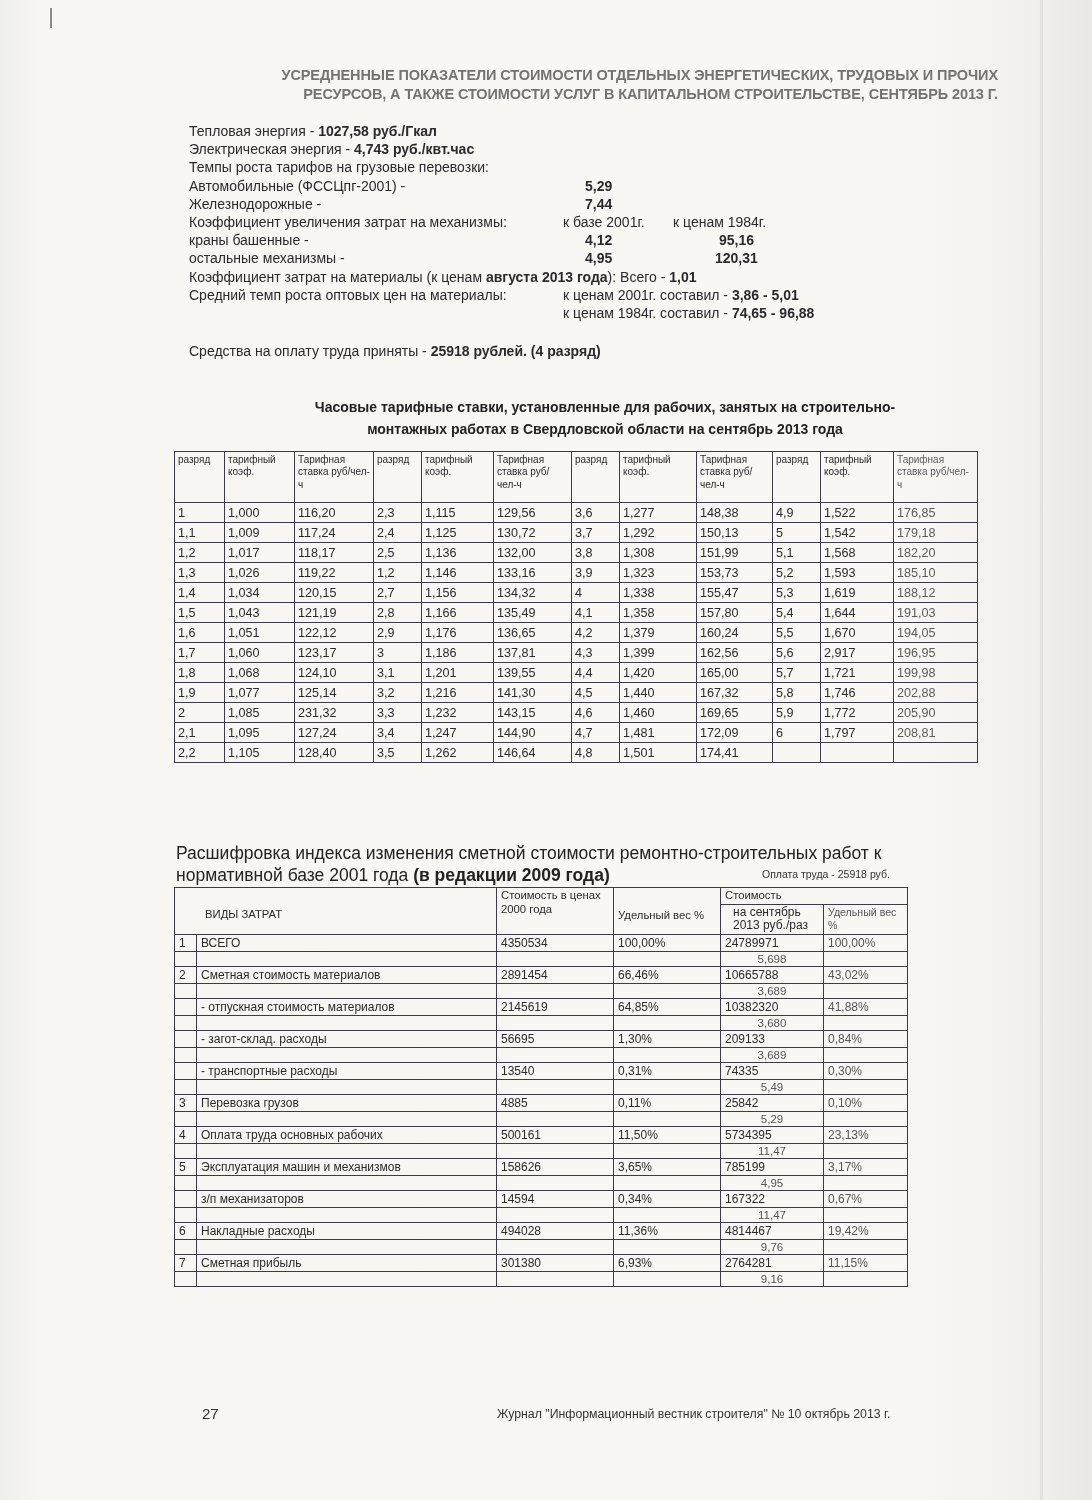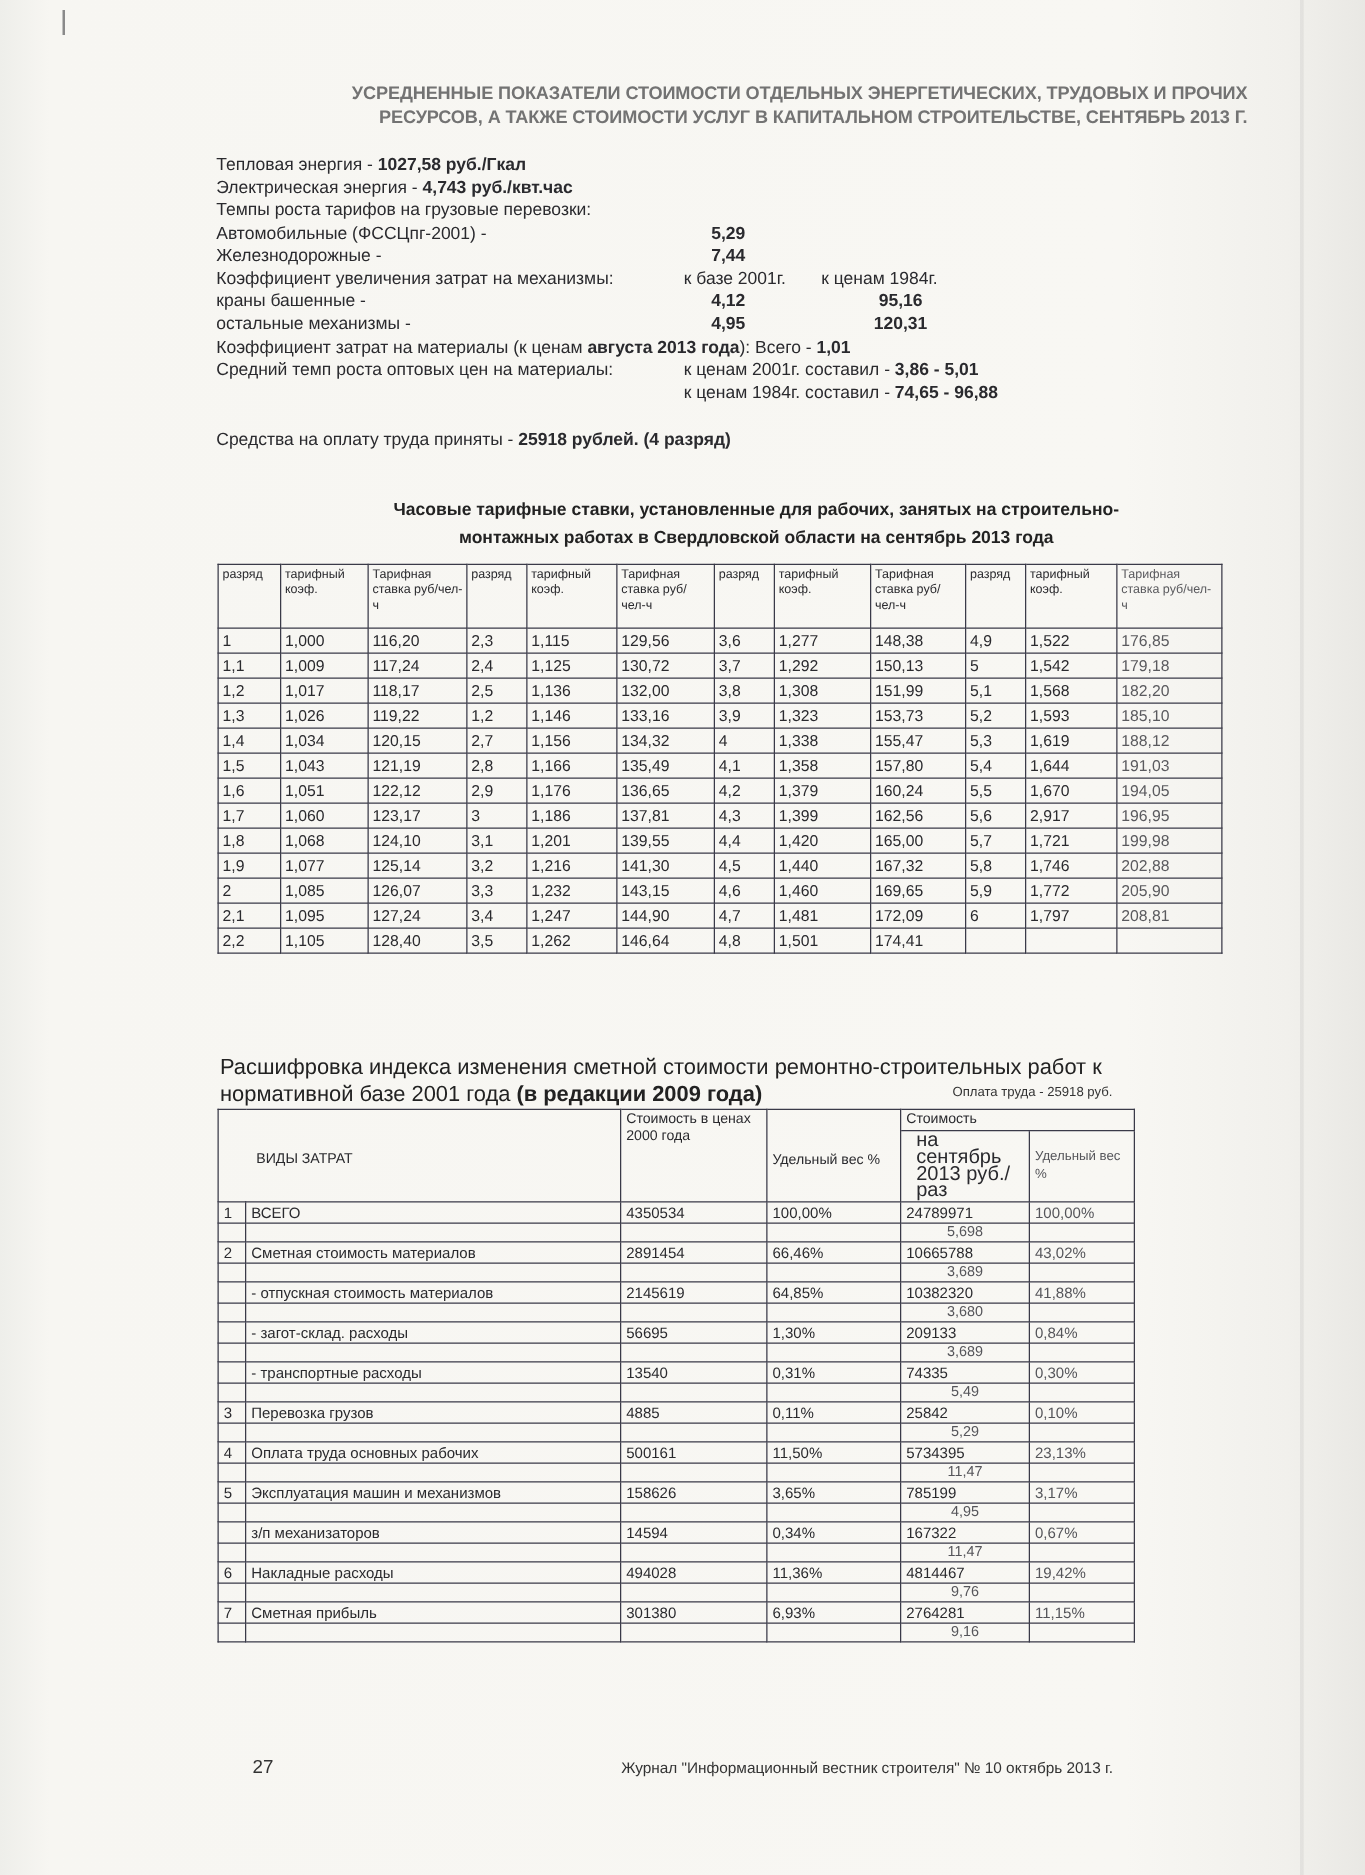--- a/index.html
+++ b/index.html
@@ -11,21 +11,21 @@
     }
     .page-bg { position: absolute; left: 0; top: 0; width: 1092px; height: 1500px;
       background: linear-gradient(90deg, #eeeeea 0px, #f7f6f2 40px, #f8f7f3 900px, #f1f0ec 1030px, #e9e8e4 1092px); }
     .fold-mark { position: absolute; left: 50px; top: 8px; width: 2px; height: 20px; background: #8a8a8a; }
     .right-edge { position: absolute; left: 1040px; top: 0; width: 3px; height: 1500px; background: rgba(0,0,0,0.05); }
 
     .header-title { position: absolute; left: 173px; top: 66px; width: 825px; text-align: right;
       font-weight: bold; font-size: 14.5px; line-height: 19px; letter-spacing: -0.1px; color: #737373; }
     .header-title div { white-space: nowrap; }
 
-    .params { position: absolute; left: 173px; top: 122px; width: 700px; font-size: 14px; line-height: 18.2px; color: #2a2a2e; }
+    .params { position: absolute; left: 189px; top: 122px; width: 700px; font-size: 14px; line-height: 18.2px; color: #2a2a2e; }
     .params .row { position: relative; height: 18.2px; white-space: nowrap; }
     .params b { font-weight: bold; }
     .params .abs { position: absolute; top: 0; }
 
     .section-title-1 { position: absolute; left: 190px; top: 396px; width: 830px; text-align: center;
       font-weight: bold; font-size: 14px; line-height: 22px; color: #222; }
     .section-title-1 div { white-space: nowrap; }
 
     table.tariff { position: absolute; left: 174px; top: 451px; border-collapse: collapse;
       font-size: 12.6px; color: #2a2a2e; }
@@ -281,21 +281,21 @@
         <td>4,5</td>
         <td>1,440</td>
         <td>167,32</td>
         <td>5,8</td>
         <td>1,746</td>
         <td class="fade">202,88</td>
       </tr>
       <tr>
         <td>2</td>
         <td>1,085</td>
-        <td>126,07</td>
+        <td>231,32</td>
         <td>3,3</td>
         <td>1,232</td>
         <td>143,15</td>
         <td>4,6</td>
         <td>1,460</td>
         <td>169,65</td>
         <td>5,9</td>
         <td>1,772</td>
         <td class="fade">205,90</td>
       </tr>
@@ -346,21 +346,21 @@
       <col style="width:84px">
   </colgroup>
   <thead>
     <tr>
       <th rowspan="2" colspan="2" style="vertical-align:middle; padding-left:30px; padding-top:8px;">ВИДЫ ЗАТРАТ</th>
       <th rowspan="2" style="vertical-align:top; white-space:normal;">Стоимость в ценах 2000 года</th>
       <th rowspan="2" style="vertical-align:middle; white-space:normal; padding-top:10px;">Удельный вес %</th>
       <th colspan="2">Стоимость</th>
     </tr>
     <tr>
-      <th style="white-space:normal; font-size:16px;padding-left:12px;">на сентябрь 2013 руб./раз</th>
+      <th style="white-space:normal; font-size:12px;padding-left:12px;">на сентябрь 2013 руб./раз</th>
       <th style="white-space:normal; font-size:10.6px; color:#55555a;">Удельный вес  %</th>
     </tr>
   </thead>
   <tbody id="cost-body">
       <tr>
         <td>1</td>
         <td>ВСЕГО</td>
         <td>4350534</td>
         <td>100,00%</td>
         <td>24789971</td>

